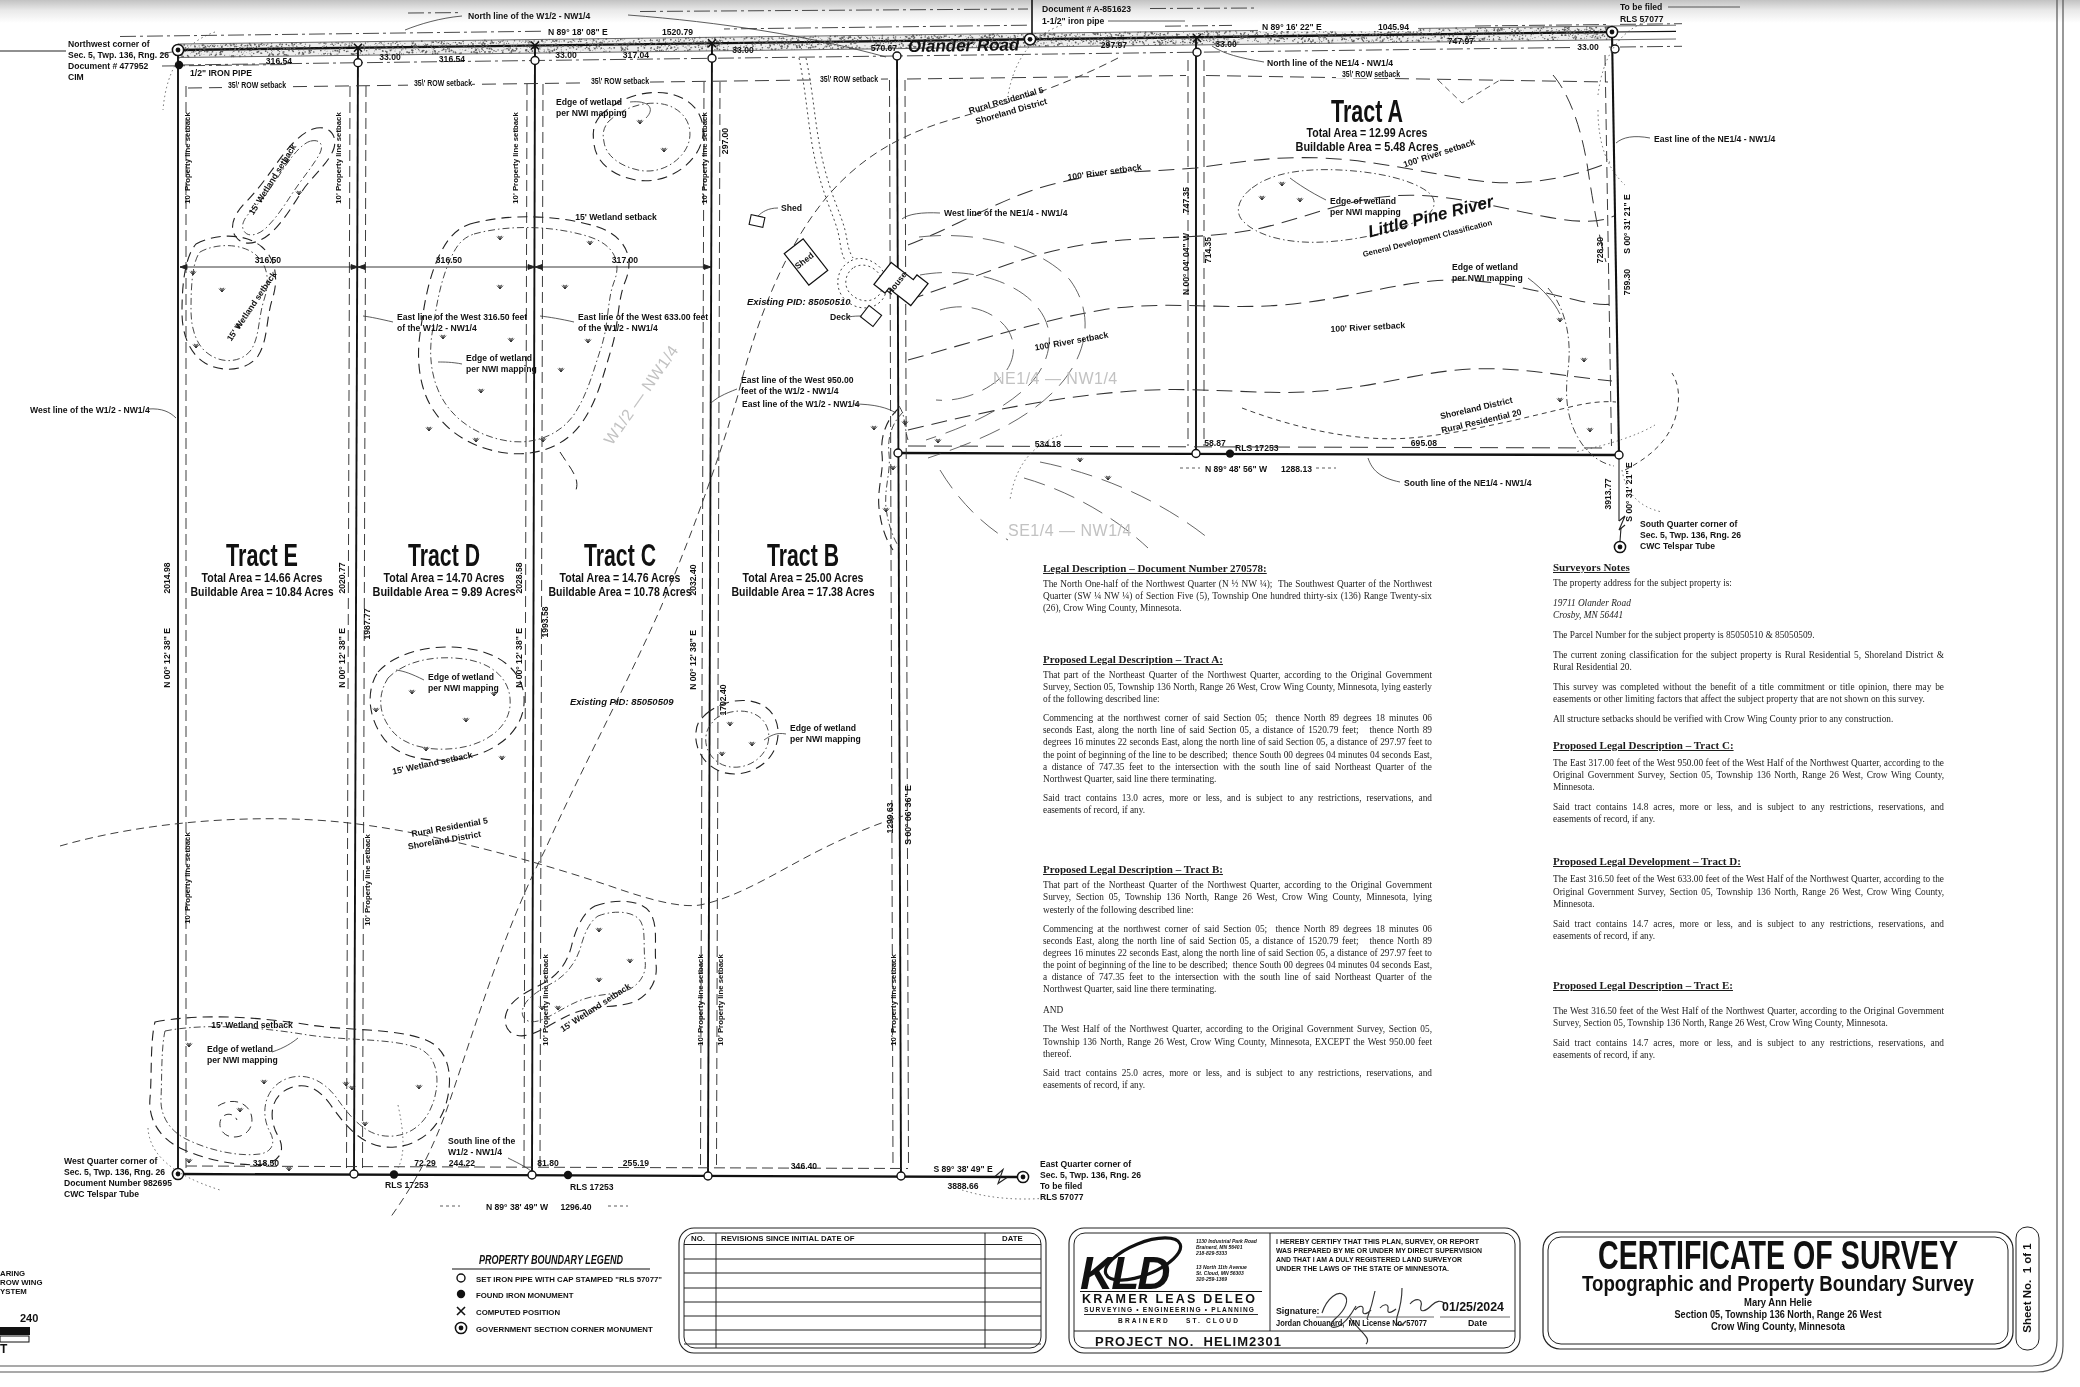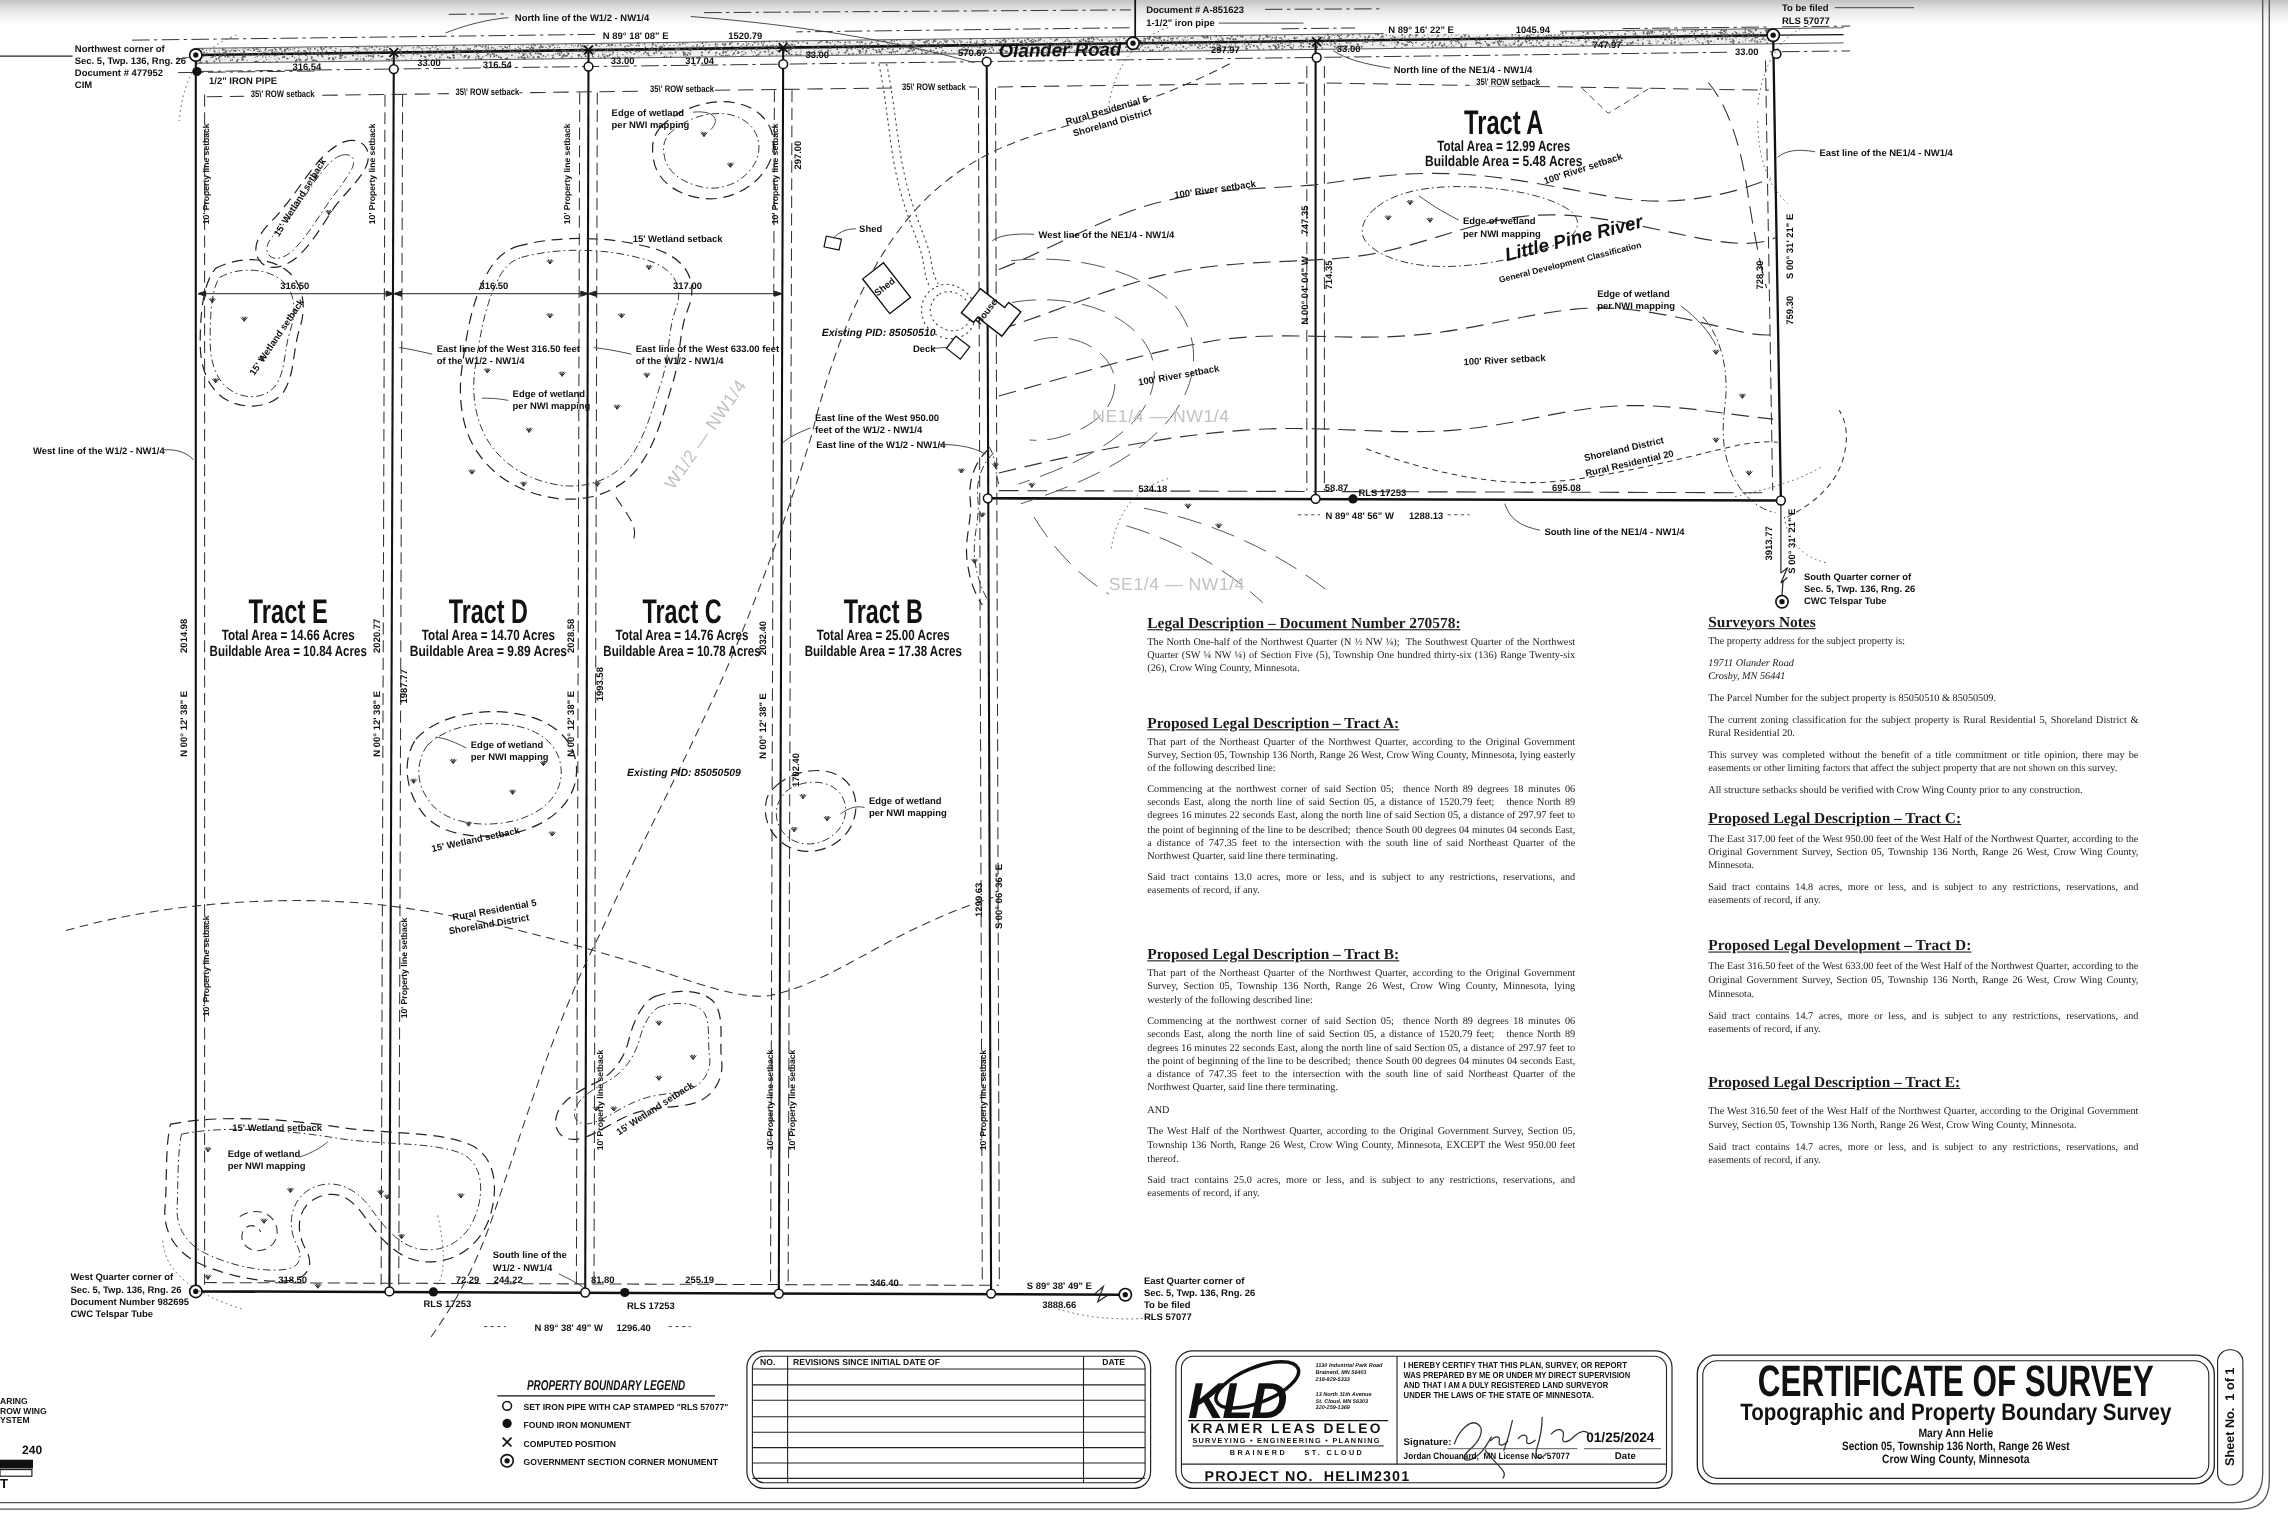--- a/index.html
+++ b/index.html
@@ -1,20 +1,20 @@
 <!DOCTYPE html>
 <html><head>
 <meta charset="utf-8">
 <style>
 html,body{margin:0;padding:0;background:#fff;}
 #page{position:relative;width:2080px;height:1387px;background:#ffffff;overflow:hidden;font-family:"Liberation Sans",sans-serif;}
 #mapsvg{position:absolute;left:0;top:0;}
 .tcol{position:absolute;font-family:"Liberation Serif",serif;font-size:9.3px;line-height:12.15px;color:#1c1c1c;text-align:justify;}
 .tcol p{margin:0 0 6.8px 0;}
-.tcol h4{font-size:14px;margin:0 0 4px 0;text-decoration:underline;}
+.tcol h4{font-size:11px;margin:0 0 4px 0;text-decoration:underline;}
 #rcol p{margin-bottom:7.8px;}
 </style>
 </head>
 <body>
 <div id="page">
 
 <svg id="mapsvg" width="2080" height="1387" viewBox="0 0 2080 1387">
 <defs>
 
 <g id="gr" stroke="#333" stroke-width="0.9" fill="none">

